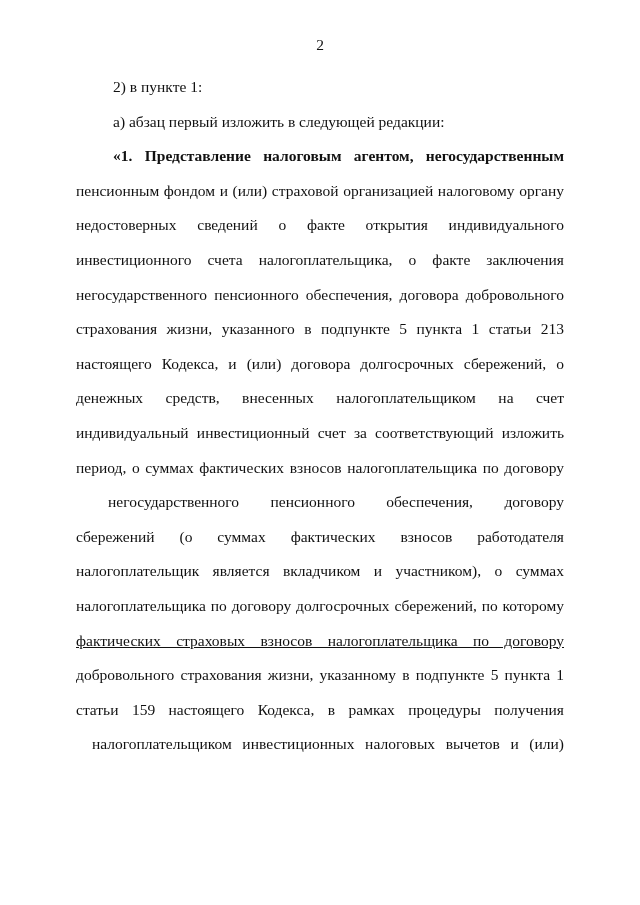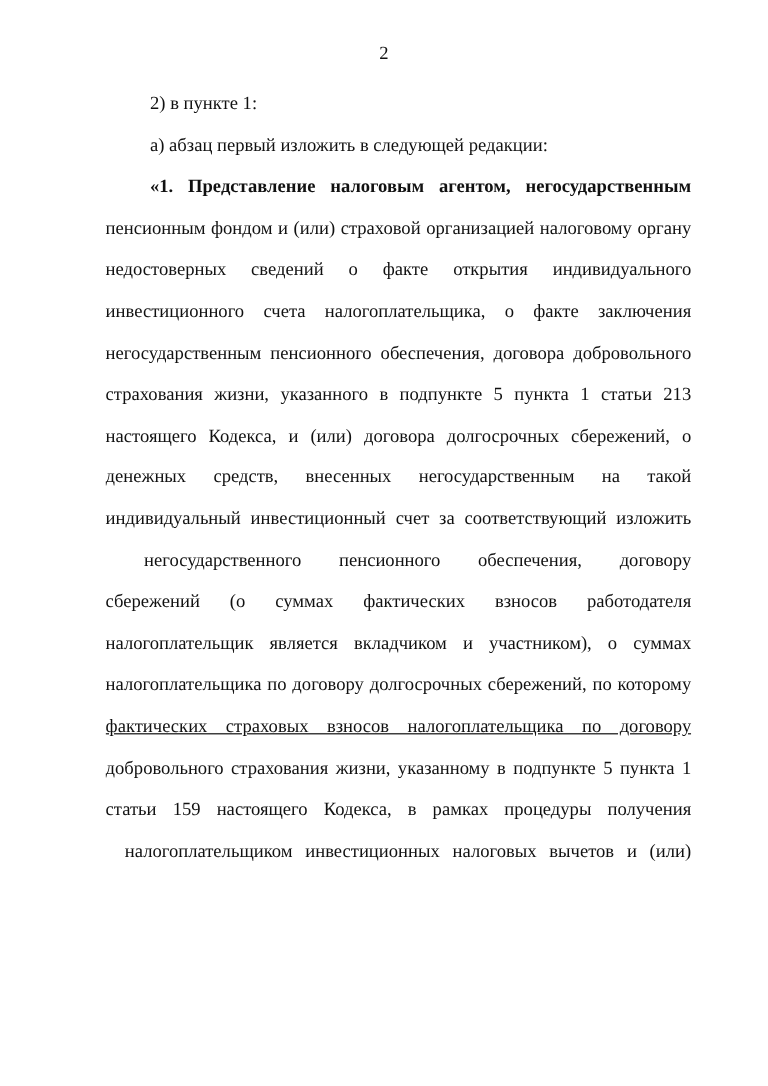--- a/index.html
+++ b/index.html
@@ -26,21 +26,21 @@
     position: absolute;
     top: 35px;
     left: 0;
     width: 640px;
     text-align: center;
     font-size: 15.5px;
     line-height: 20px;
   }
   .body-text {
     position: absolute;
-    left: 88px;
+    left: 76px;
     top: 70px;
     width: 488px;
     font-size: 15.5px;
     line-height: 34.6px;
   }
   .line {
     display: block;
     text-align: justify;
     text-align-last: justify;
     white-space: nowrap;
@@ -62,25 +62,26 @@
 
   <div class="body-text">
     <span class="line first left">2) в пункте 1:</span>
     <span class="line first left">а) абзац первый изложить в следующей редакции:</span>
 
     <div>
       <span class="line first" style="white-space: normal; overflow: hidden; font-weight: bold;">«1. Представление налоговым агентом, негосударственным</span>
       <span class="line" style="white-space: normal; overflow: hidden;">пенсионным фондом и (или) страховой организацией налоговому органу</span>
       <span class="line" style="white-space: normal; overflow: hidden;">недостоверных сведений о факте открытия индивидуального</span>
       <span class="line" style="white-space: normal; overflow: hidden;">инвестиционного счета налогоплательщика, о факте заключения договора</span>
-      <span class="line" style="white-space: normal; overflow: hidden;">негосударственным пенсионного обеспечения, договора добровольного</span>
+      <span class="line" style="white-space: normal; overflow: hidden;">негосударственного пенсионного обеспечения, договора добровольного</span>
       <span class="line" style="white-space: normal; overflow: hidden;">страхования жизни, указанного в подпункте 5 пункта 1 статьи 213</span>
       <span class="line" style="white-space: normal; overflow: hidden;">настоящего Кодекса, и (или) договора долгосрочных сбережений, о суммах</span>
-      <span class="line" style="white-space: normal; overflow: hidden;">денежных средств, внесенных негосударственным на такой</span>
+      <span class="line" style="white-space: normal; overflow: hidden;">денежных средств, внесенных налогоплательщиком на счет</span>
       <span class="line" style="white-space: normal; overflow: hidden;">индивидуальный инвестиционный счет за соответствующий изложить</span>
+      <span class="line" style="white-space: normal; overflow: hidden;">период, о суммах фактических взносов налогоплательщика по договору</span>
       <span class="line" style="white-space: normal; overflow: hidden; margin-left: 32px;">негосударственного пенсионного обеспечения, договору долгосрочных</span>
       <span class="line" style="white-space: normal; overflow: hidden;">сбережений (о суммах фактических взносов работодателя</span>
       <span class="line" style="white-space: normal; overflow: hidden;">налогоплательщик является вкладчиком и участником), о суммах</span>
       <span class="line" style="white-space: normal; overflow: hidden;">налогоплательщика по договору долгосрочных сбережений, по которому</span>
       <span class="line" style="white-space: normal; overflow: hidden; text-decoration: underline;">фактических страховых взносов налогоплательщика по договору</span>
       <span class="line" style="white-space: normal; overflow: hidden;">добровольного страхования жизни, указанному в подпункте 5 пункта 1</span>
       <span class="line" style="white-space: normal; overflow: hidden;">статьи 159 настоящего Кодекса, в рамках процедуры получения</span>
       <span class="line" style="white-space: normal; overflow: hidden; margin-left: 16px;">налогоплательщиком инвестиционных налоговых вычетов и (или)</span>
     </div>
   </div>

